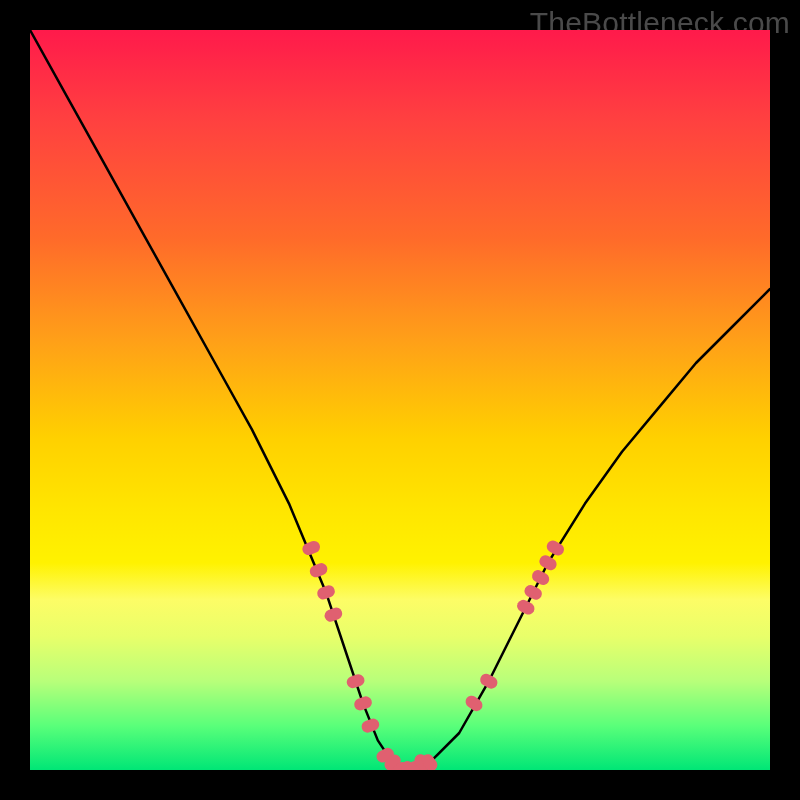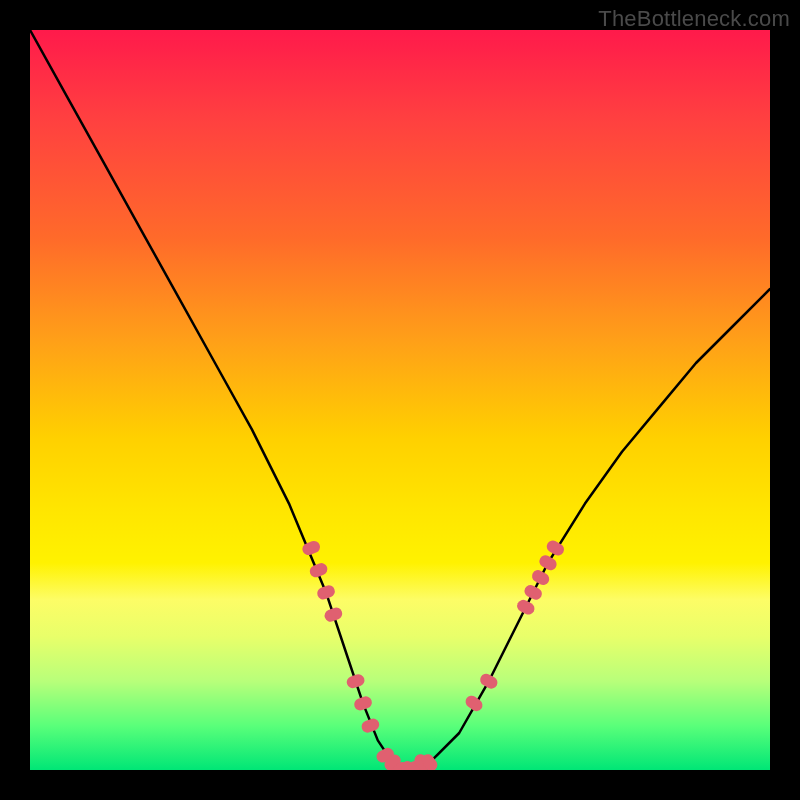--- a/index.html
+++ b/index.html
@@ -43,21 +43,21 @@
     top: 0;
     width: 100%;
     height: 100%;
     pointer-events: none;
   }
   .watermark {
     position: absolute;
     top: 6px;
     right: 10px;
     color: #4a4a4a;
-    font-size: 22px;
+    font-size: 30px;
     font-weight: 500;
     letter-spacing: 0.2px;
     user-select: none;
   }
 </style>
 </head>
 <body>
 
 <div class="frame">
   <div class="watermark">TheBottleneck.com</div>

